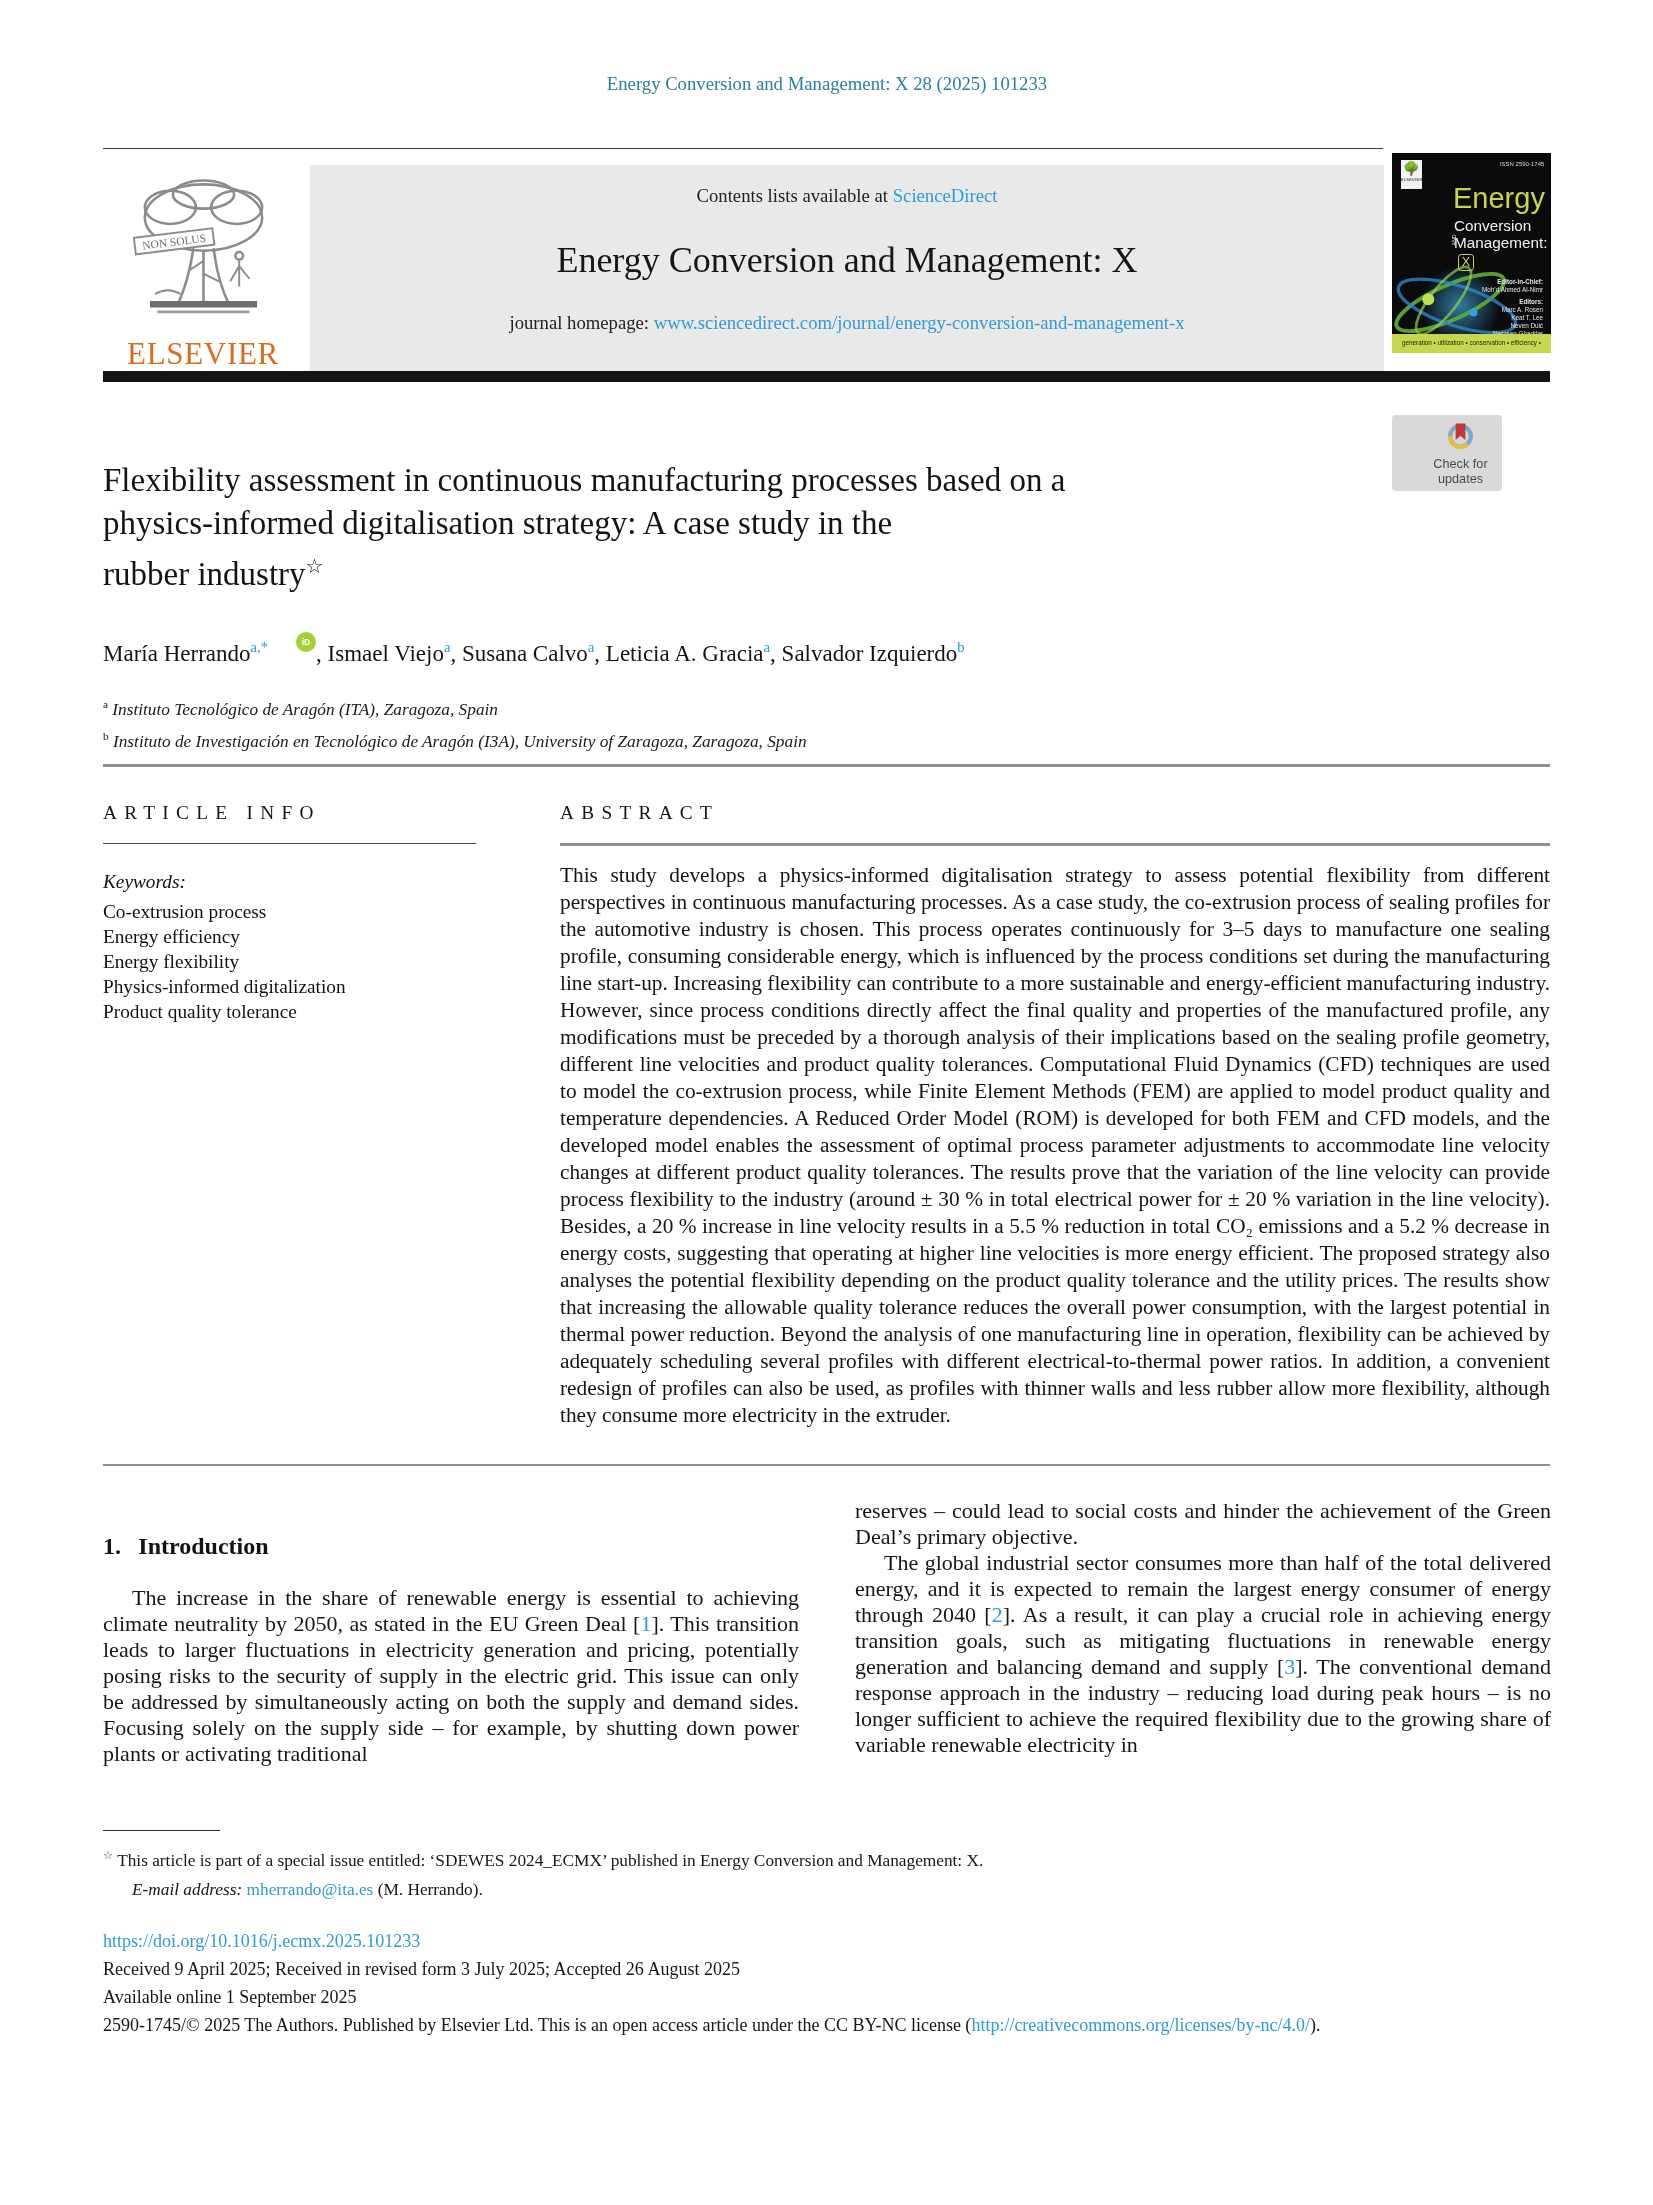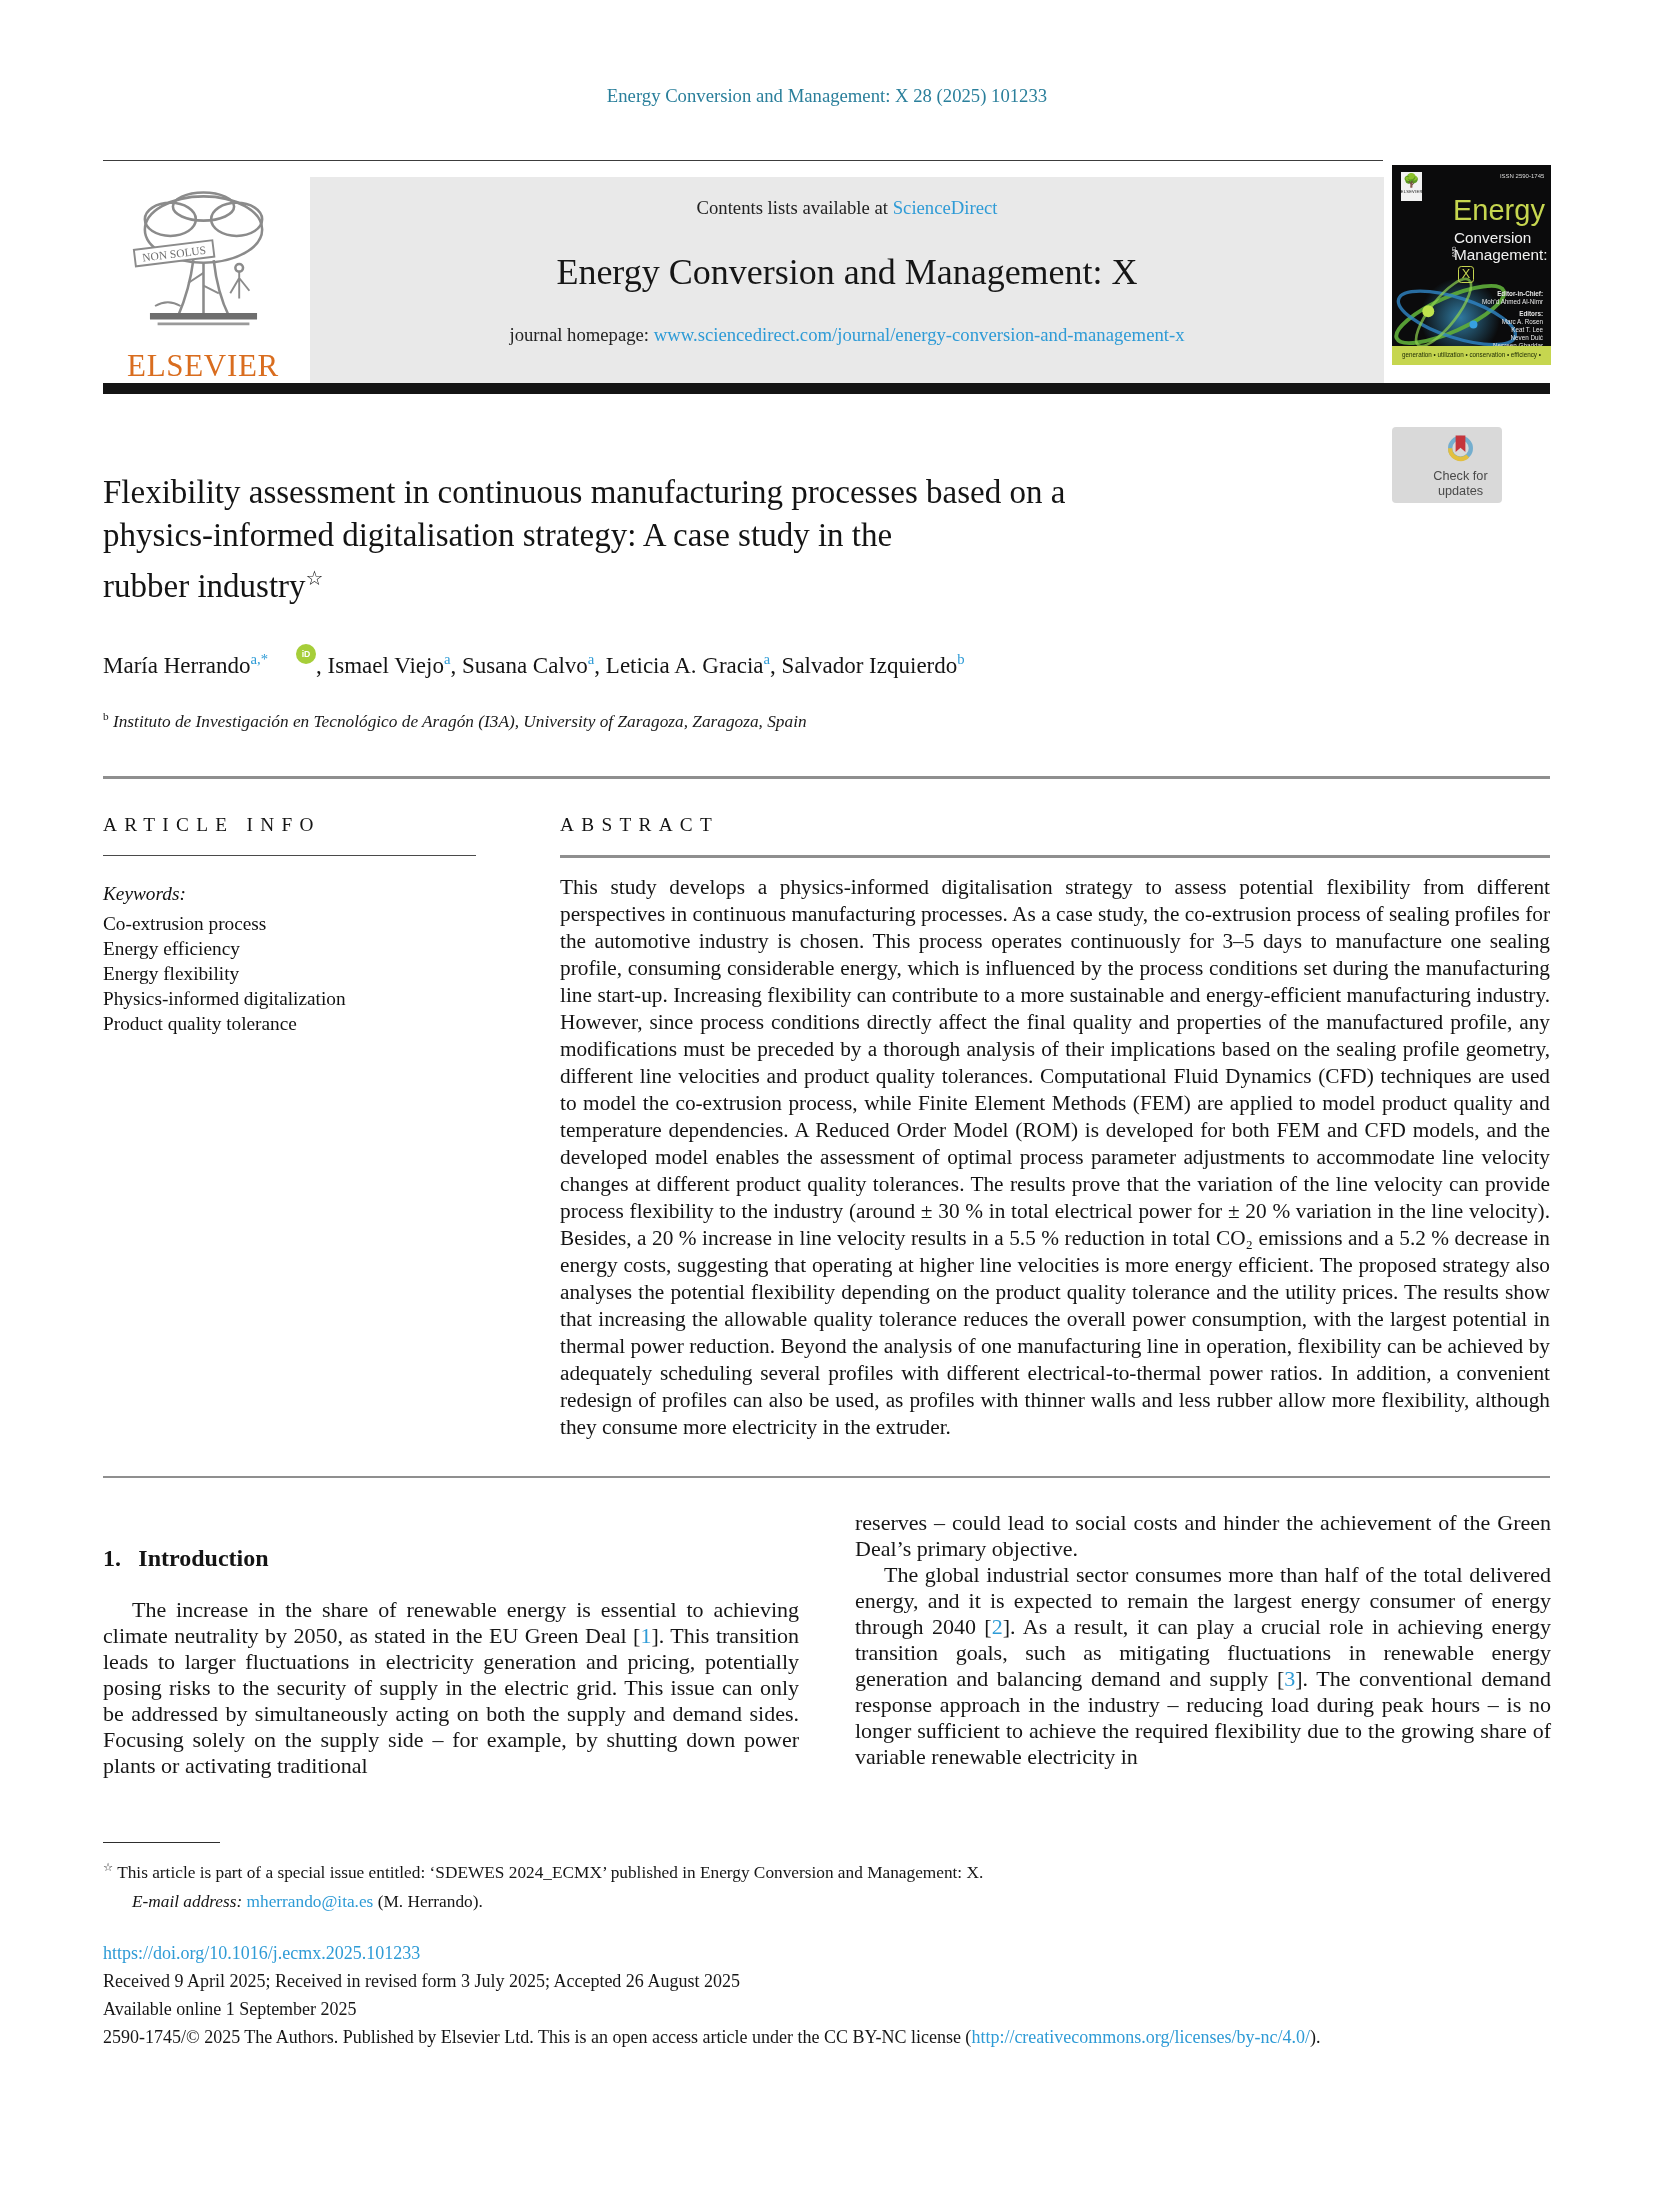--- a/index.html
+++ b/index.html
@@ -1,18 +1,18 @@
 <!DOCTYPE html>
 <html style="--teal: #2A7F9B; --link: #2E9BD6; --orange: #D96D1F; --orcid: #A6CE39; --lime: #C6D64F; --badge_red: #C5353C; --badge_blue: #74AECE; --badge_yellow: #E3BF3F; --banner_gray: #E9E9E9; --bar: #141414;font-size:10.7px"><head>
 <meta charset="utf-8">
 <style>
   html,body{margin:0;padding:0;background:#fff;}
   #page{position:relative;width:1654px;height:2205px;background:#ffffff;overflow:hidden;
         font-family:"Liberation Serif","DejaVu Serif",serif;color:#111;}
-  .abs{position:absolute;margin-top:12px;}
+  .abs{position:absolute;}
 
   
   .citation{top:73px;left:0;width:1654px;text-align:center;font-size:18.7px;color:var(--teal);}
 
   .rule-top{top:148px;left:103px;width:1280px;height:1.3px;background:#3c3c3c;}
 
   
   .logo-block{top:168px;left:103px;width:200px;height:204px;background:#fff;text-align:center;}
   .elsevier-word{position:absolute;bottom:0;left:0;width:100%;font-size:31px;letter-spacing:0.7px;
                  color:var(--orange);font-family:"Liberation Serif",serif;}
@@ -197,20 +197,21 @@
             <circle cx="15" cy="15" r="15" fill="#A6CE39"></circle>
             <text x="15" y="20" font-size="13" font-weight="bold" fill="#fff" text-anchor="middle" font-family="Liberation Sans, sans-serif">iD</text>
           </svg></span><span>, </span></span>
     <span><span>Ismael Viejo</span><sup>a</sup><span>, </span></span>
     <span><span>Susana Calvo</span><sup>a</sup><span>, </span></span>
     <span><span>Leticia A. Gracia</span><sup>a</sup><span>, </span></span>
     <span><span>Salvador Izquierdo</span><sup>b</sup></span>
   </div>
 
   <div class="abs affils">
+    <div><sup>a</sup><span> Instituto Tecnológico de Aragón (ITA), Zaragoza, Spain</span></div>
     <div><sup>b</sup><span> Instituto de Investigación en Tecnológico de Aragón (I3A), University of Zaragoza, Zaragoza, Spain</span></div>
   </div>
 
   <div class="abs rule-mid"></div>
 
   <div class="abs info-col sec-head">ARTICLE INFO</div>
   <div class="abs info-rule"></div>
   <div class="abs kw-label">Keywords:</div>
   <div class="abs kw-list">
     <div>Co-extrusion process</div>

